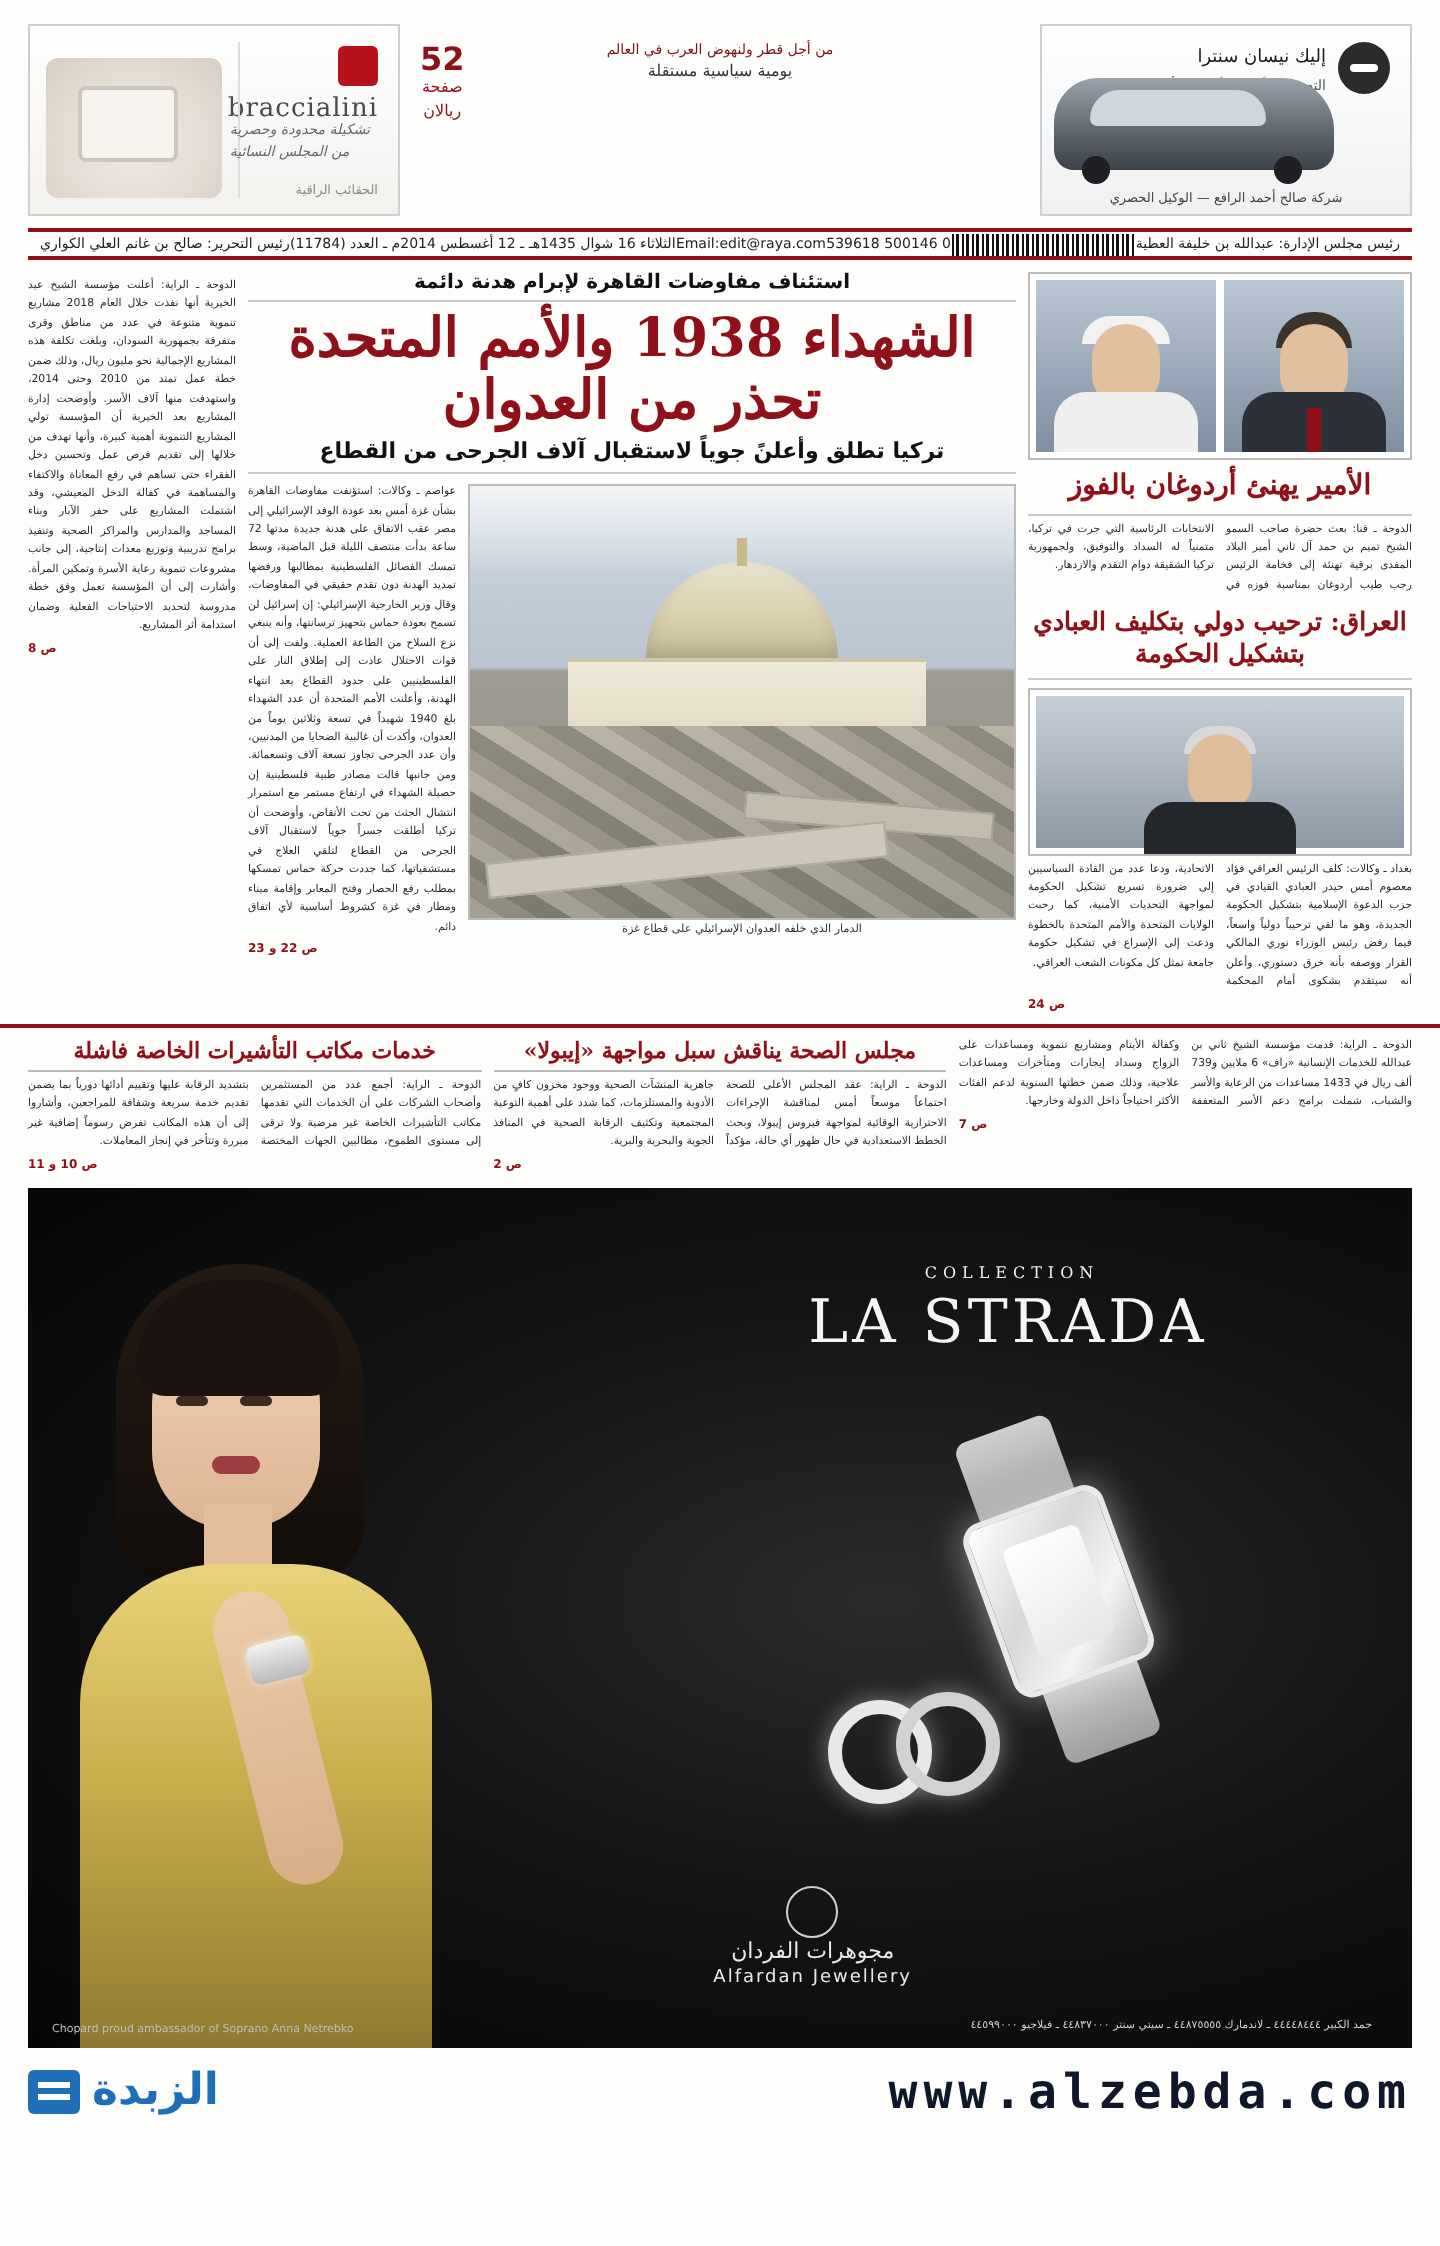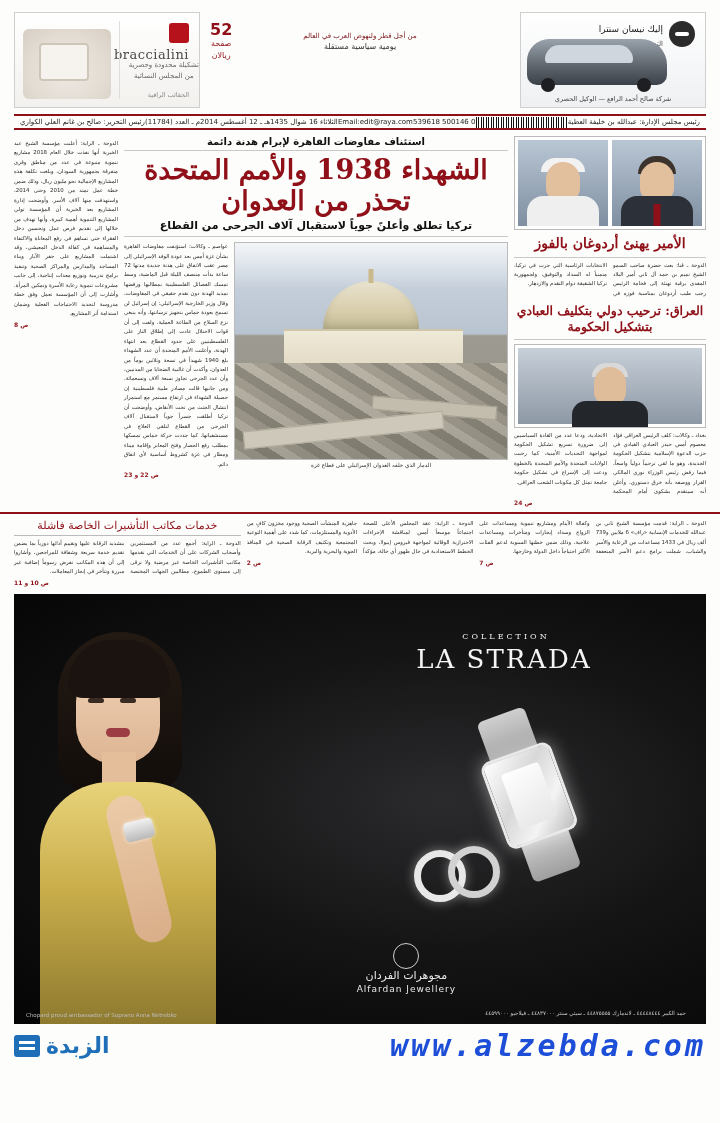--- a/index.html
+++ b/index.html
@@ -38,22 +38,22 @@
     position: absolute; top: 14px; right: 10px;
     font-family: "DejaVu Serif", "Liberation Serif", serif;
     font-size: 13px; letter-spacing: .5px; color: #4a4a4a;
   }
   .ad-left .brand-mark {
     position: absolute; top: 10px; right: 10px;
     width: 20px; height: 20px; border-radius: 3px;
     background: #b5121b;
   }
   .ad-left .sub {
-    position: absolute; bottom: 26px; right: 0;
-    font-size: 7px; color: #666; line-height: 1.5; text-align: center;
+    position: absolute; bottom: 26px; right: 14px;
+    font-size: 7px; color: #666; line-height: 1.5; text-align: left; font-style: italic;
   }
   .ad-left .sub2 {
     position: absolute; bottom: 8px; right: 10px;
     font-size: 6.5px; color: #8a8a8a;
   }
   .ad-left .bagfig {
     position: absolute; left: 8px; top: 16px; width: 88px; height: 70px;
     background:
       radial-gradient(ellipse at 50% 60%, #efe9e2 0%, #e3dcd3 60%, #d6cec3 100%);
     border-radius: 6px;
@@ -99,21 +99,21 @@
     font-size:6.5px; color:#444; text-align:center;
   }
 
   .title-block {
     flex: 1;
     position: relative;
     text-align: center;
     padding: 0 4px;
   }
   .title-top {
-    font-size: 7px; color: #7a1318; margin-top: 20px; letter-spacing: .2px;
+    font-size: 7px; color: #7a1318; margin-top: 9px; letter-spacing: .2px;
   }
   .masthead-title {
     font-family: "DejaVu Serif", "Liberation Serif", serif;
     font-size: 54px;
     font-weight: bold;
     color: #8f1018;
     line-height: 1;
     margin-top: 2px;
     text-shadow: 0 1px 0 #e8b9bb;
   }
@@ -302,21 +302,21 @@
     width: 76px; height: 26px; border-radius: 14px 14px 0 0; background:#23262b;
   }
 
   
   .news-row {
     display: flex; gap: 6px; padding: 6px 14px 0 14px;
     border-top: 2px solid #8f1018; margin-top: 6px; padding-top: 5px;
   }
   .news-box { flex: 1; }
   .news-title {
-    color: #8f1018; font-weight: normal; font-size: 11px; text-align: center;
+    color: #8f1018; font-weight: bold; font-size: 11px; text-align: center;
     font-family: "DejaVu Serif","Liberation Serif",serif;
     border-bottom: 1px solid #bbb; padding-bottom: 3px; margin-bottom: 3px;
     line-height: 1.2;
   }
 
   
   .bottom-ad {
     position: relative;
     margin: 8px 14px 0 14px;
     height: 430px;
@@ -372,21 +372,21 @@
   .woman .eye2 { left: 96px; }
 
   .bottom-ad .collection {
     position: absolute; top: 38px; right: 120px;
     color: #efefef; font-family: "DejaVu Serif","Liberation Serif",serif;
     font-size: 8px; letter-spacing: 3px; text-align: center; width: 160px;
   }
   .bottom-ad .lastrada {
     position: absolute; top: 50px; right: 92px;
     color: #f5f5f5; font-family: "DejaVu Serif","Liberation Serif",serif;
-    font-size: 26px; letter-spacing: 2px; text-align: center; width: 220px;
+    font-size: 30px; letter-spacing: 2px; text-align: center; width: 220px;
   }
   .bottom-ad .bigwatch {
     position: absolute; right: 120px; top: 116px; width: 116px; height: 170px;
     transform: rotate(-20deg);
   }
   .bigwatch .case {
     position:absolute; left: 22px; top: 40px; width: 74px; height: 92px;
     border-radius: 10px;
     background: linear-gradient(135deg,#ffffff 0%, #d8d8d8 40%, #f4f4f4 70%, #bdbdbd 100%);
     box-shadow: 0 0 18px rgba(255,255,255,.45);
@@ -437,21 +437,21 @@
 
   
   .footer {
     position: relative;
     height: 44px;
     display: flex; align-items: center; justify-content: space-between;
     padding: 0 14px;
   }
   .wm-url {
     font-family: "DejaVu Sans Mono","Liberation Mono",monospace;
-    font-size: 30px; color: #1d4ed8; letter-spacing: 3px; font-weight: bold; font-style: italic;
+    font-size: 24px; color: #0f172a; letter-spacing: 3px; font-weight: bold;
   }
   .wm-logo { display: flex; align-items: center; gap: 6px; }
   .wm-logo .ar {
     font-size: 22px; color: #1f6fb8; font-weight: bold;
   }
   .wm-logo .mark {
     width: 26px; height: 22px; background: #1f6fb8; border-radius: 3px;
     position: relative;
   }
   .wm-logo .mark::after {
@@ -567,20 +567,21 @@
       <div class="pageref">ص 8</div>
     </div>
   </div>
 
   <div class="news-row">
     <div class="news-box">
       <div class="micro cols2">الدوحة ـ الراية: قدمت مؤسسة الشيخ ثاني بن عبدالله للخدمات الإنسانية «راف» 6 ملايين و739 ألف ريال في 1433 مساعدات من الرعاية والأسر والشباب، شملت برامج دعم الأسر المتعففة وكفالة الأيتام ومشاريع تنموية ومساعدات على الزواج وسداد إيجارات ومتأخرات ومساعدات علاجية، وذلك ضمن خطتها السنوية لدعم الفئات الأكثر احتياجاً داخل الدولة وخارجها.</div>
       <div class="pageref">ص 7</div>
     </div>
     <div class="news-box">
+      <div class="news-title">مجلس الصحة يناقش سبل مواجهة «إيبولا»</div>
       <div class="micro cols2">الدوحة ـ الراية: عقد المجلس الأعلى للصحة اجتماعاً موسعاً أمس لمناقشة الإجراءات الاحترازية الوقائية لمواجهة فيروس إيبولا، وبحث الخطط الاستعدادية في حال ظهور أي حالة، مؤكداً جاهزية المنشآت الصحية ووجود مخزون كافٍ من الأدوية والمستلزمات، كما شدد على أهمية التوعية المجتمعية وتكثيف الرقابة الصحية في المنافذ الجوية والبحرية والبرية.</div>
       <div class="pageref">ص 2</div>
     </div>
     <div class="news-box">
       <div class="news-title">خدمات مكاتب التأشيرات الخاصة فاشلة</div>
       <div class="micro cols2">الدوحة ـ الراية: أجمع عدد من المستثمرين وأصحاب الشركات على أن الخدمات التي تقدمها مكاتب التأشيرات الخاصة غير مرضية ولا ترقى إلى مستوى الطموح، مطالبين الجهات المختصة بتشديد الرقابة عليها وتقييم أدائها دورياً بما يضمن تقديم خدمة سريعة وشفافة للمراجعين، وأشاروا إلى أن هذه المكاتب تفرض رسوماً إضافية غير مبررة وتتأخر في إنجاز المعاملات.</div>
       <div class="pageref">ص 10 و 11</div>
     </div>
   </div>
 

